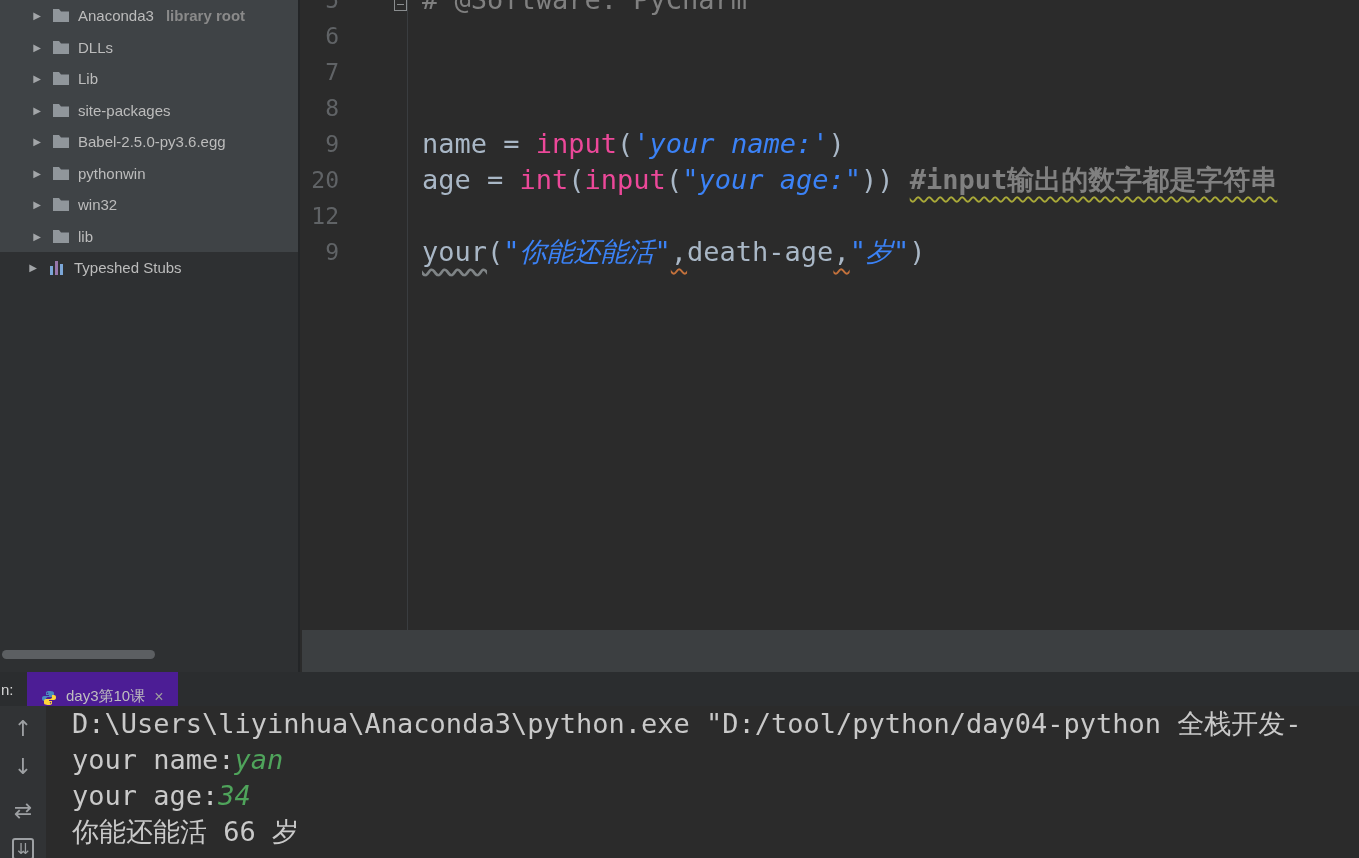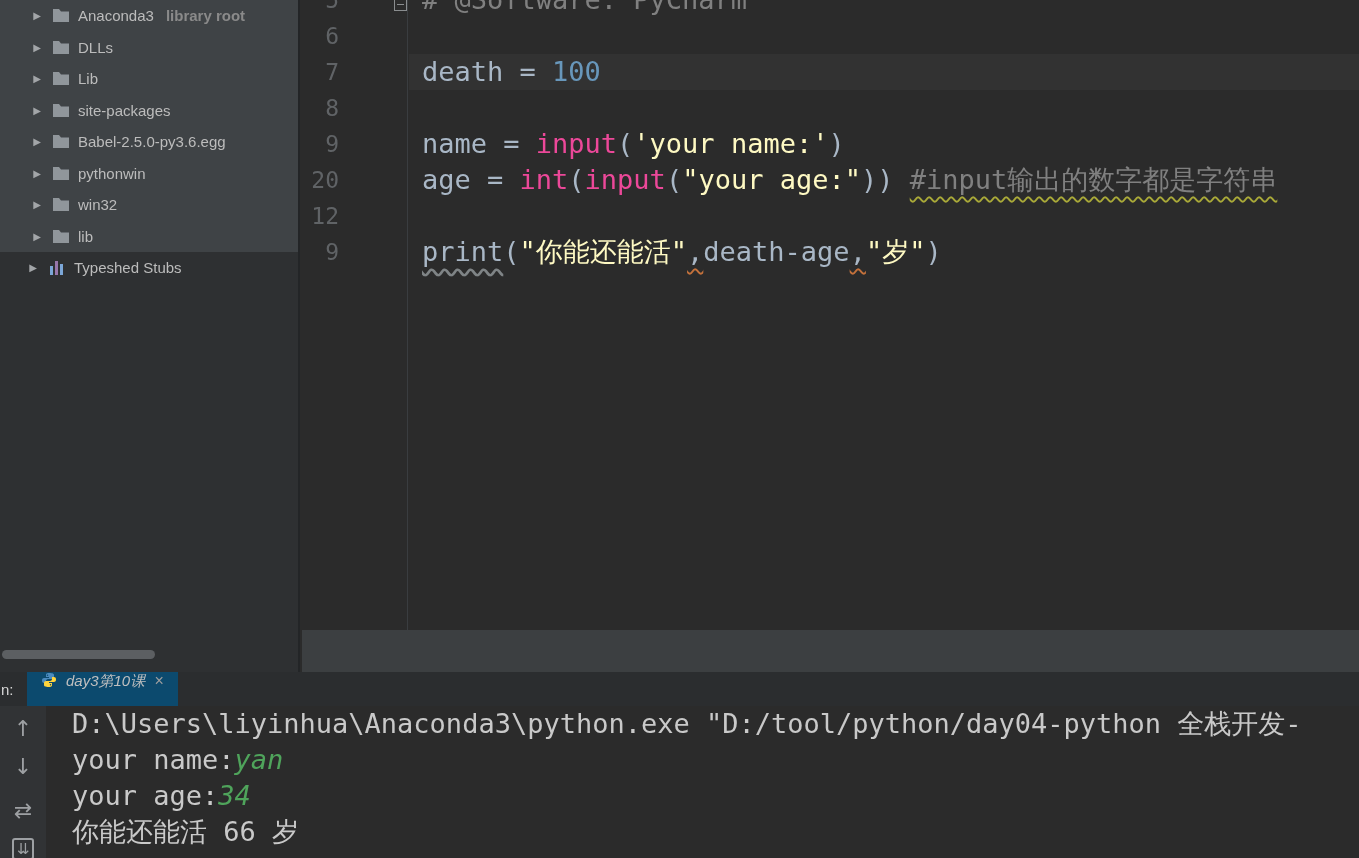--- a/index.html
+++ b/index.html
@@ -30,33 +30,33 @@
   .lnum { width:107px; flex:0 0 107px; text-align:right; padding-right:70px;
           color:#606366; font-size:23px; position:relative; }
   .lcode { flex:1; padding-left:13px; white-space:pre; }
   .lcode.cur { background:#323232; }
   .fold { position:absolute; left:92px; top:16px; width:13px; height:13px;
           border:1px solid #8A8D8F; background:#2B2B2B; }
   .fold::after { content:""; position:absolute; left:2px; right:2px; top:5px; height:1px; background:#8A8D8F; }
   .tok-p  { color:#A9B7C6; }
   .tok-n  { color:#6897BB; }
   .tok-b  { color:#ec4899; }
-  .tok-s  { color:#fef9c3; }
+  .tok-s  { color:#3b82f6;font-style:italic; }
   .tok-c  { color:#808080; }
-  .tok-ct { color:#808080; text-decoration:underline wavy #A9A938; text-decoration-thickness:2px; text-underline-offset:7px; }
+  .tok-ct { color:#808080; text-decoration:underline wavy #A9A938; text-decoration-thickness:2px; text-underline-offset:7px;font-weight:bold; }
   .tok-fu { color:#A9B7C6; text-decoration:underline wavy #7F8486; text-underline-offset:7px; }
   .tok-cm { color:#A9B7C6; text-decoration:underline wavy #C4713B; text-decoration-thickness:2px; text-underline-offset:7px; }
 
   
   .strip { position:absolute; left:302px; top:630px; right:0; height:42px; background:#3C3F41; }
   .tabbar { position:absolute; left:0; top:672px; right:0; height:34px; background:#2B2D2F;
             display:flex; align-items:center; }
   .partial { color:#D5D5D5; font-size:15px; margin-left:1px; width:26px; }
-  .tab { height:34px; display:inline-flex; align-items:flex-start; gap:9px; padding:0 14px;
-         background:#0c4a6e; cursor:pointer;font-style:italic; }
+  .tab { height:34px; display:inline-flex; align-items:flex-end; gap:9px; padding:0 14px;
+         background:#4c1d95; cursor:pointer; }
   .tab-label { color:#BFBFBF; font-size:15px; }
   .close { color:#9E9E9E; font-size:16px; cursor:pointer; }
   .pyicon { display:flex; align-items:center; }
 
   
   .console { position:absolute; left:0; top:706px; right:0; bottom:0; background:#2B2B2B; }
   .con-gutter { position:absolute; left:0; top:0; bottom:0; width:46px; background:#313335; }
   .gi { position:absolute; left:50%; transform:translateX(-50%); color:#9DA0A3; font-size:22px;
         font-family:"DejaVu Sans",sans-serif; cursor:pointer; line-height:1; }
   .gi.boxed { border:2px solid #9DA0A3; width:22px; height:22px; font-size:15px;
@@ -170,41 +170,40 @@
         <div class="code-row">
           <div class="lnum">5<span class="fold"></span></div>
           <div class="lcode"><span class="tok-c"># @Software: PyCharm</span></div>
         </div>
         <div class="code-row">
           <div class="lnum">6</div>
           <div class="lcode"></div>
         </div>
         <div class="code-row">
           <div class="lnum">7</div>
-          <div class="lcode cur"><span class="tok-p">death = </span><span class="tok-n">100</span></div>
         </div>
         <div class="code-row">
           <div class="lnum">8</div>
           <div class="lcode"></div>
         </div>
         <div class="code-row">
           <div class="lnum">9</div>
           <div class="lcode"><span class="tok-p">name = </span><span class="tok-b">input</span><span class="tok-p">(</span><span class="tok-s">'your name:'</span><span class="tok-p">)</span></div>
         </div>
         <div class="code-row">
           <div class="lnum">20</div>
           <div class="lcode"><span class="tok-p">age = </span><span class="tok-b">int</span><span class="tok-p">(</span><span class="tok-b">input</span><span class="tok-p">(</span><span class="tok-s">"your age:"</span><span class="tok-p">)) </span><span class="tok-ct">#input输出的数字都是字符串</span></div>
         </div>
         <div class="code-row">
           <div class="lnum">12</div>
           <div class="lcode"></div>
         </div>
         <div class="code-row">
           <div class="lnum">9</div>
-          <div class="lcode"><span class="tok-fu">print</span><span class="tok-p">(</span><span class="tok-s">"你能还能活"</span><span class="tok-cm">,</span><span class="tok-p">death-age</span><span class="tok-cm">,</span><span class="tok-s">"岁"</span><span class="tok-p">)</span></div>
+          <div class="lcode"><span class="tok-fu">your</span><span class="tok-p">(</span><span class="tok-s">"你能还能活"</span><span class="tok-cm">,</span><span class="tok-p">death-age</span><span class="tok-cm">,</span><span class="tok-s">"岁"</span><span class="tok-p">)</span></div>
         </div>
       </div>
   </section>
 
   <div class="strip"></div>
 
   <div class="tabbar">
     <span class="partial">n:</span>
     <div class="tab">
       <span class="pyicon">

